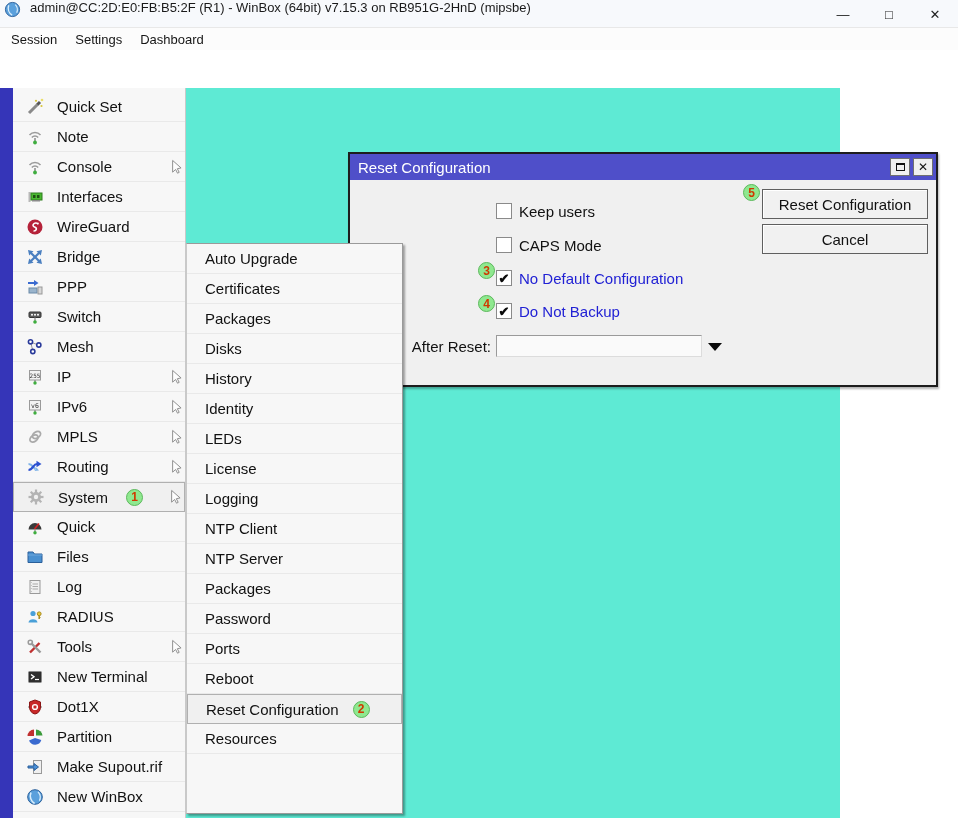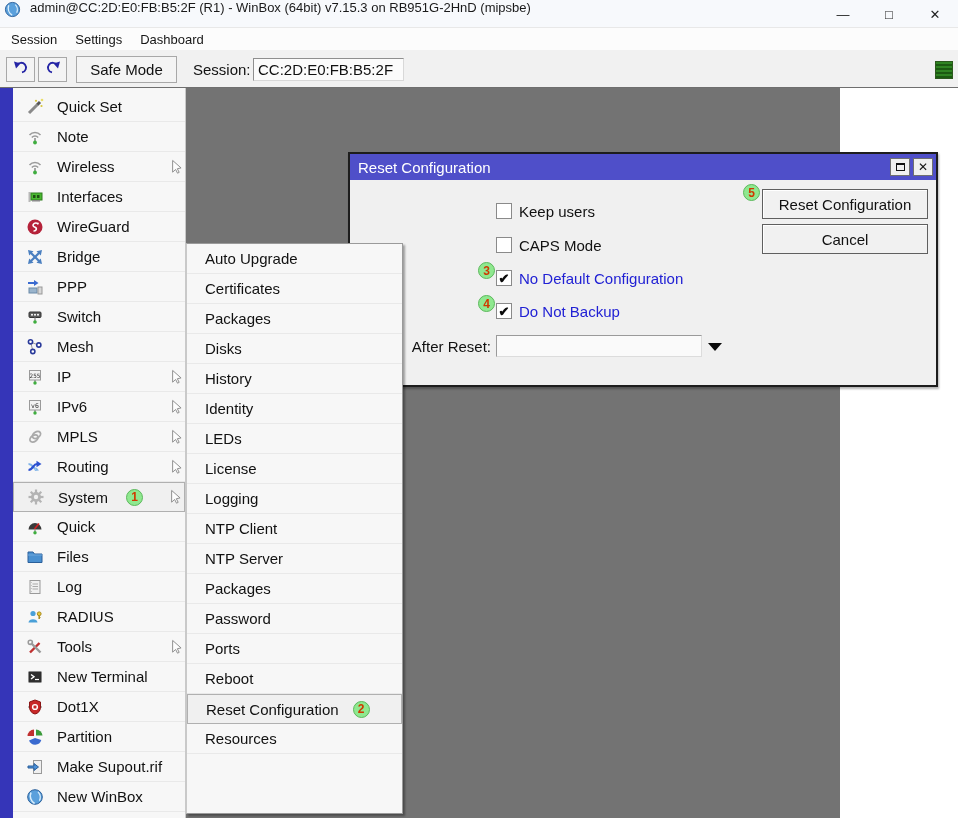--- a/index.html
+++ b/index.html
@@ -30,21 +30,21 @@
   #safemode-btn { left:76px; top:6px; width:101px; height:27px; font-size:15px; color:#111; }
   #session-label { position:absolute; left:193px; top:0; height:38px; display:flex; align-items:center; font-size:15px; color:#111; }
   #session-box { position:absolute; left:253px; top:8px; width:151px; height:23px; background:#fbfbfb;
                  border:1px solid #8f8f8f; border-right-color:#d8d8d8; border-bottom-color:#d8d8d8;
                  font-size:15px; display:flex; align-items:center; padding-left:4px; color:#111; }
   #conn-indicator { position:absolute; left:935px; top:11px; width:18px; height:18px;
                     border:1px solid #2c5a1e;
                     background:repeating-linear-gradient(180deg,#2f8422 0 2px,#1c5a12 2px 4px); }
 
   
-  #main { position:absolute; left:0; top:88px; width:840px; height:730px; background:#737373; }
+  #main { position:absolute; left:0; top:88px; width:840px; height:730px; background:#5eead4; }
   #leftstrip { position:absolute; left:0; top:0; width:13px; height:730px; background:#3535b8; }
 
   
   #sidebar { position:absolute; left:13px; top:0; width:173px; height:730px; background:#f7f7f7;
              border-right:1px solid #c9c9c9; padding-top:4px; }
   .row { height:30px; display:flex; align-items:center; padding-left:12px; gap:12px;
          border-bottom:1px solid #e9e9e9; font-size:15px; color:#111; background:#f7f7f7; }
   .row.sel { background:#f0f0f0; border:1px solid #b0b0b0; }
   .ic { width:20px; height:18px; flex:0 0 20px; display:flex; align-items:center; justify-content:center; }
   .lbl { white-space:nowrap; }
@@ -109,38 +109,20 @@
       <div class="wbtn">✕</div>
     </div>
   </div>
 
   <div id="menubar">
     <span class="mitem">Session</span>
     <span class="mitem">Settings</span>
     <span class="mitem">Dashboard</span>
   </div>
 
-  <div id="toolbar">
-    <div class="tbtn" id="undo-btn">
-      <span><svg width="20" height="17" viewBox="0 0 20 17">
-            <path d="M5.5,6 C7.5,3.2 12,3 14,5.6 C16,8.2 15,12.6 11,13.4" fill="none" stroke="#2525a5" stroke-width="1.8"></path>
-            <polygon points="3,2.5 9.5,4.5 5,9.5" fill="#2525a5"></polygon>
-          </svg></span>
-    </div>
-    <div class="tbtn" id="redo-btn">
-      <span><svg width="20" height="17" viewBox="0 0 20 17">
-            <path d="M14.5,6 C12.5,3.2 8,3 6,5.6 C4,8.2 5,12.6 9,13.4" fill="none" stroke="#2525a5" stroke-width="1.8"></path>
-            <polygon points="17,2.5 10.5,4.5 15,9.5" fill="#2525a5"></polygon>
-          </svg></span>
-    </div>
-    <div class="tbtn" id="safemode-btn">Safe Mode</div>
-    <span id="session-label">Session:</span>
-    <div id="session-box">CC:2D:E0:FB:B5:2F</div>
-    <div id="conn-indicator"></div>
-  </div>
 
   <div id="main">
     <div id="leftstrip"></div>
 
     <div id="sidebar">
 
       <div class="row">
         <span class="ic">
             <svg width="18" height="18" viewBox="0 0 18 18">
               <line x1="3" y1="15" x2="12" y2="6" stroke="#8a8a8a" stroke-width="3"></line>
@@ -167,21 +149,21 @@
 
       <div class="row">
         <span class="ic">
             <svg width="18" height="18" viewBox="0 0 18 18">
               <path d="M3.5,7 A7.5,7.5 0 0 1 14.5,7" fill="none" stroke="#9a9a9a" stroke-width="1.5"></path>
               <path d="M5.8,9.5 A4.4,4.4 0 0 1 12.2,9.5" fill="none" stroke="#9a9a9a" stroke-width="1.5"></path>
               <line x1="9" y1="10" x2="9" y2="14" stroke="#8a8a8a" stroke-width="1.5"></line>
               <circle cx="9" cy="14.5" r="1.9" fill="#3fae3f"></circle>
             </svg>
           </span>
-        <span class="lbl">Wireless</span>
+        <span class="lbl">Console</span>
         <span class="arr">
             <svg width="15" height="18" viewBox="0 0 16 18">
               <path d="M6,2 L6,14.5 L9.2,11.6 L11.2,15.6 L13,14.7 L11,10.8 L15,10 Z" fill="#fdfdfd" stroke="#8a8a8a"></path>
             </svg>
           </span>
       </div>
 
       <div class="row">
         <span class="ic">
             <svg width="18" height="18" viewBox="0 0 18 18">

